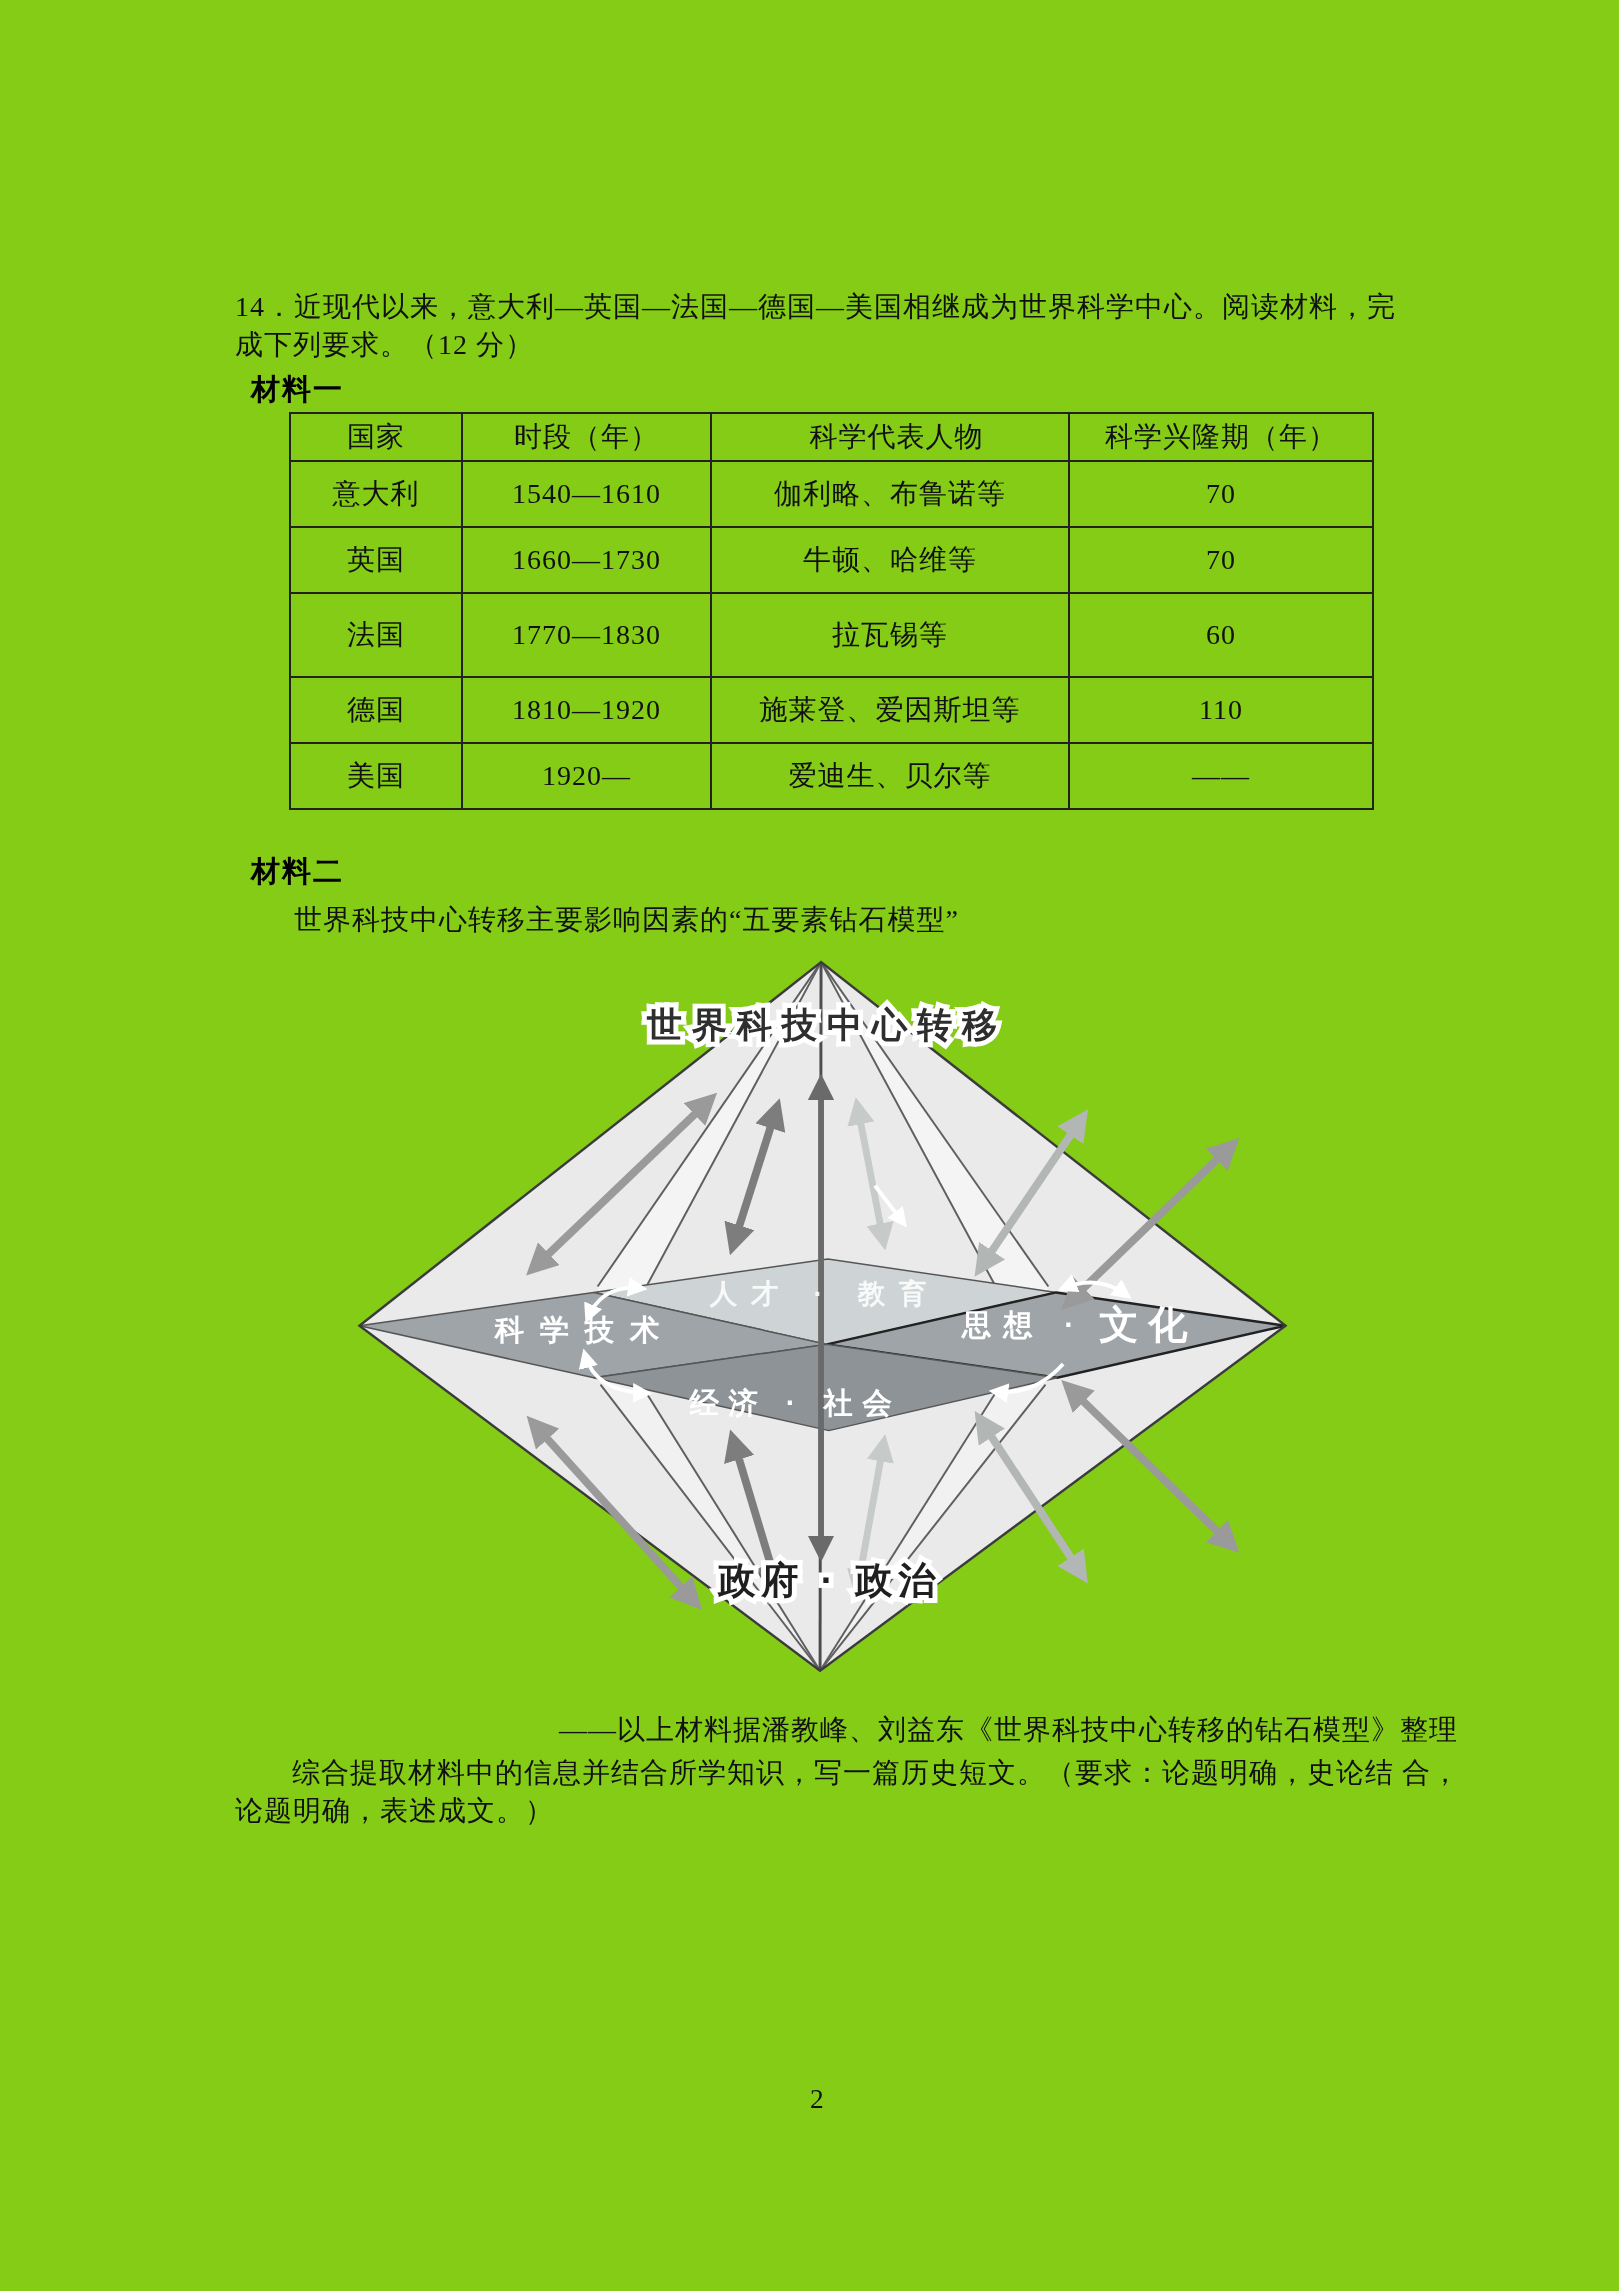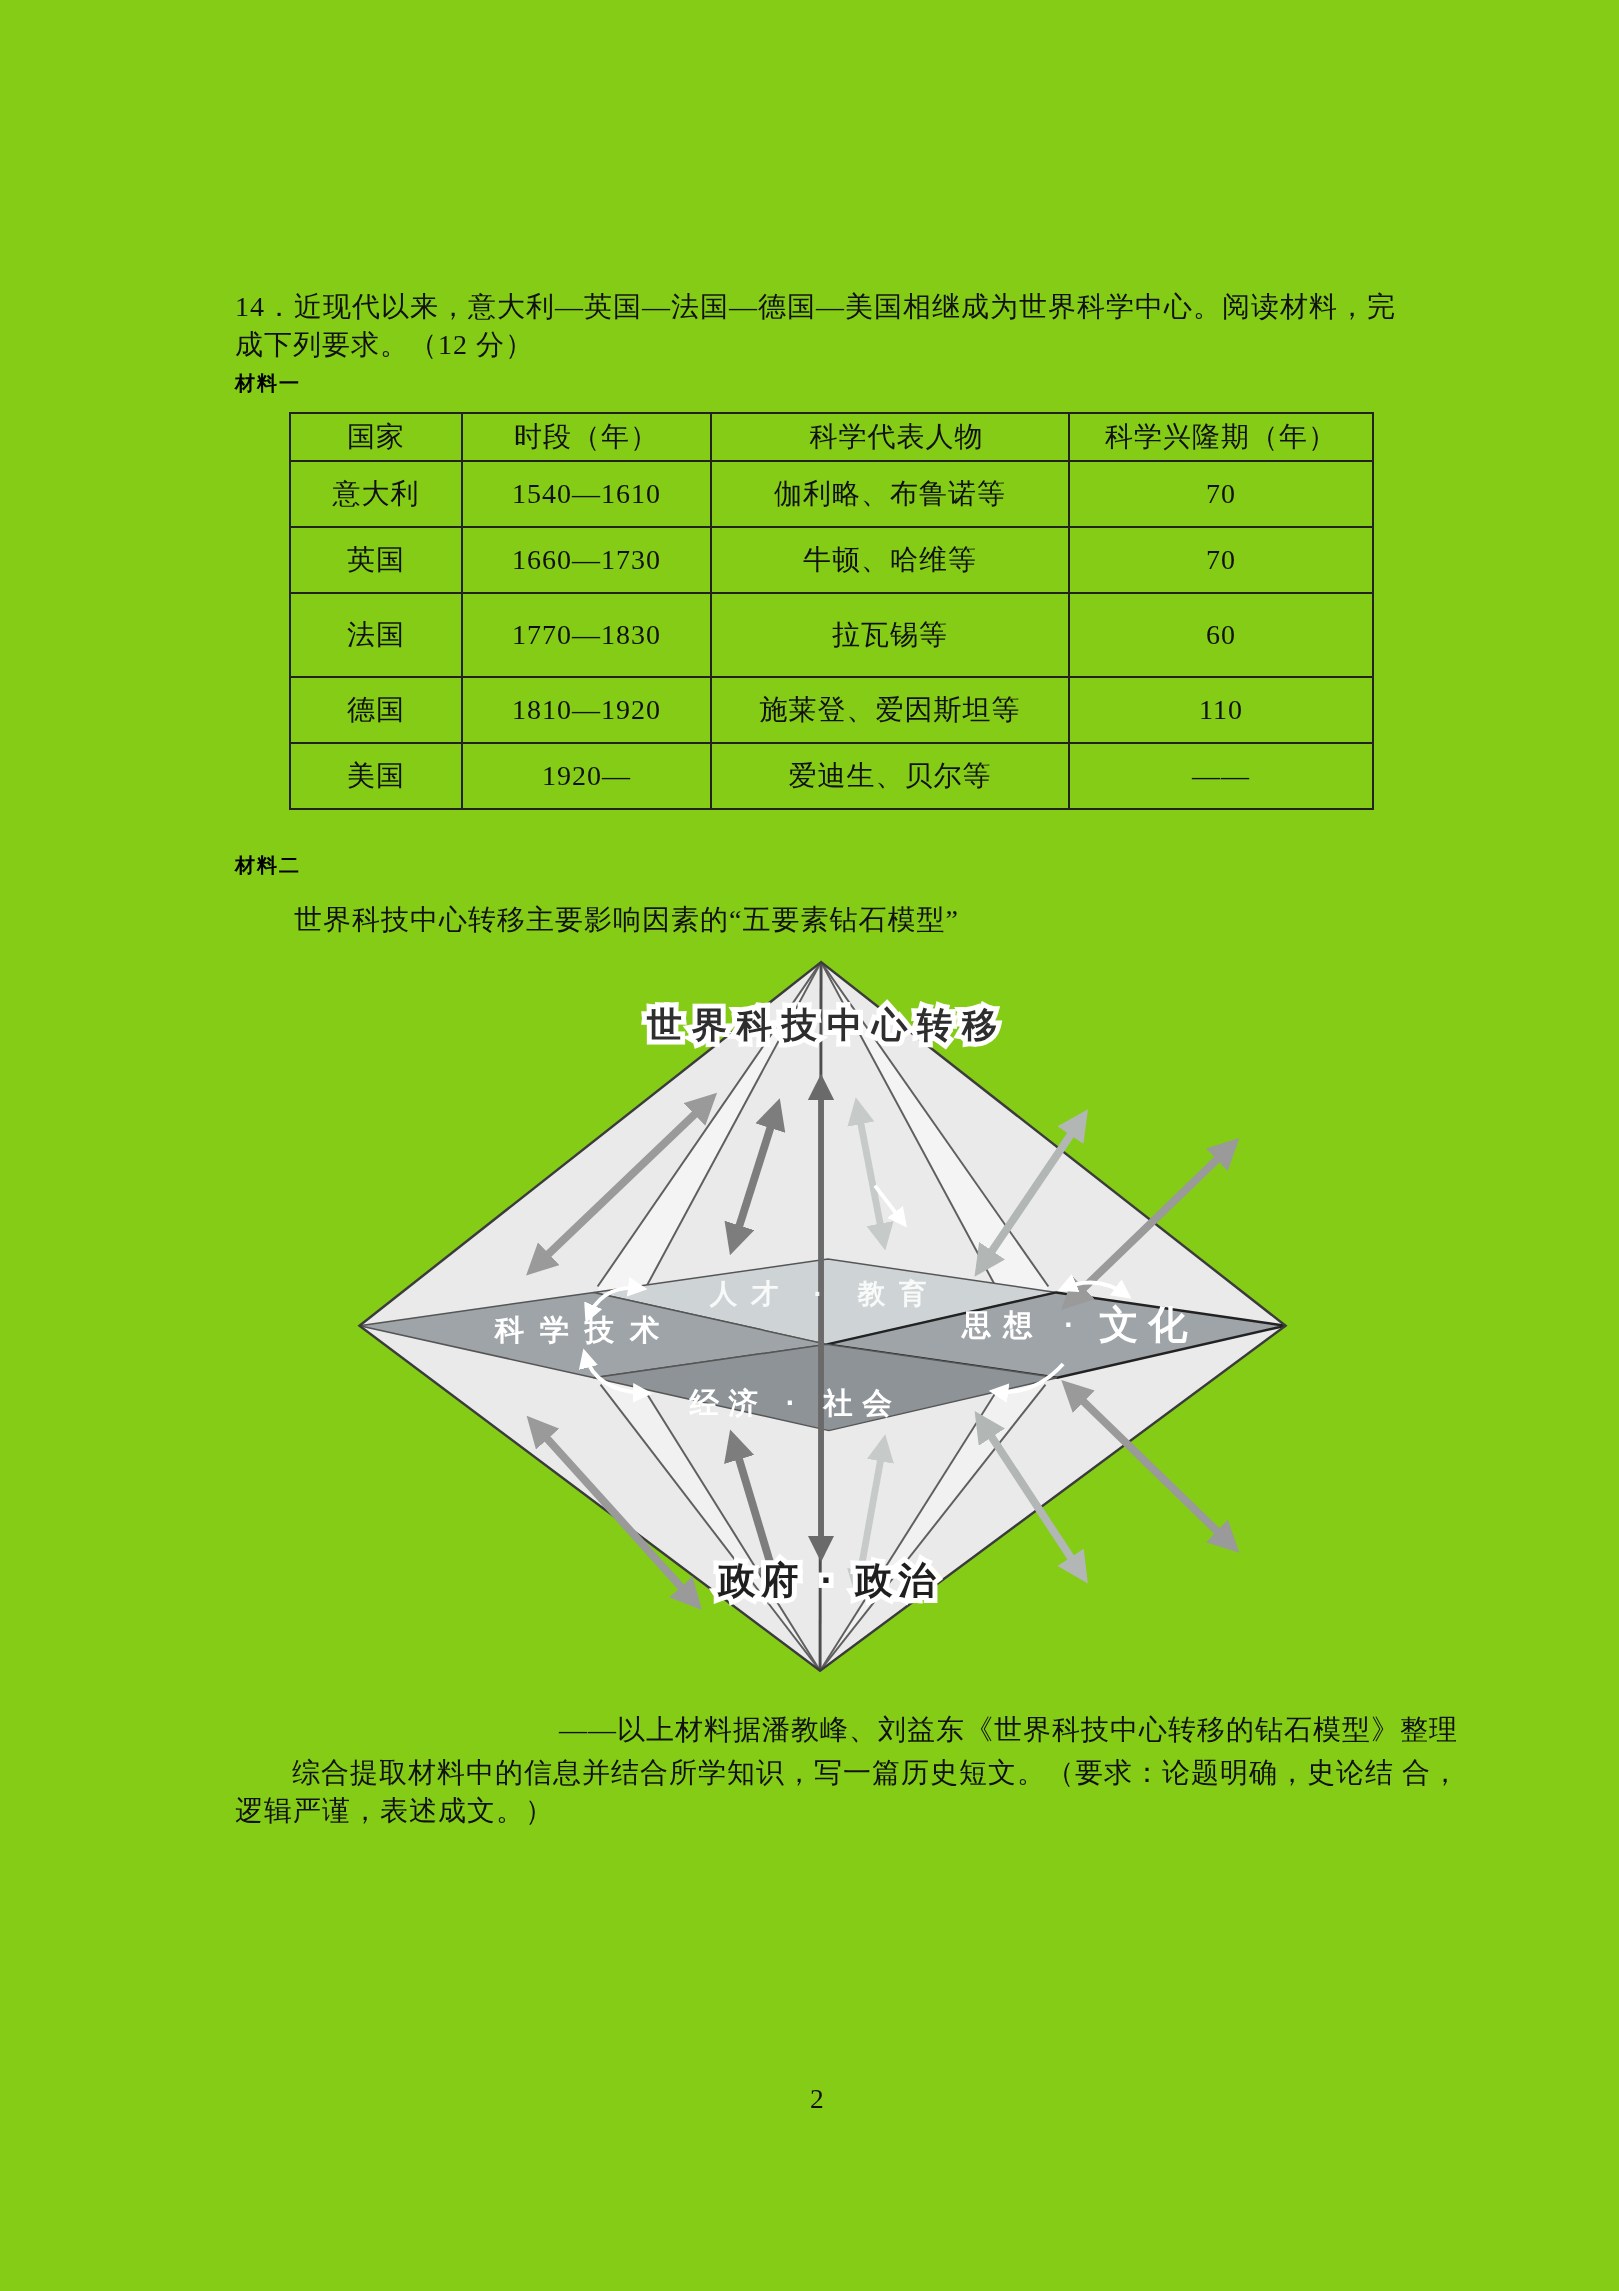--- a/index.html
+++ b/index.html
@@ -8,21 +8,21 @@
     width:1619px;height:2292px;
     background:#84cc16;
     overflow:hidden;
     font-family:"Liberation Serif","DejaVu Serif",serif;
     color:#111;
   }
   .abs{position:absolute;white-space:nowrap;}
   .body-text{font-size:28px;letter-spacing:1px;}
   .mat-label{
     font-family:Liberation Serif, serif;
-    font-weight:bold;font-size:20px;letter-spacing:2px;color:#000;
+    font-weight:bold;font-size:29px;letter-spacing:2px;color:#000;margin-left:16px;
   }
   table.sci{
     position:absolute;left:289px;top:412px;
     width:1062px;height:397px;
     border-collapse:collapse;table-layout:fixed;
     font-size:28px;color:#111;
   }
   table.sci td{
     border:2px solid #222;
     text-align:center;vertical-align:middle;
@@ -171,18 +171,18 @@
       <text x="1172" y="1366" font-size="40" style="letter-spacing:10px;">文化</text>
       <text x="812" y="1442" font-size="30" style="letter-spacing:10px;">经济 · 社会</text>
     </g>
 
     <text class="fig-label" x="844" y="1058" font-size="36" style="letter-spacing:10px;" text-anchor="middle" fill="#2e2e2e" stroke="#ffffff" stroke-width="10" paint-order="stroke">世界科技中心转移</text>
     <text class="fig-label" x="847" y="1626" font-size="38" style="letter-spacing:6px;" text-anchor="middle" fill="#1f1f1f" stroke="#ffffff" stroke-width="10" paint-order="stroke">政府 · 政治</text>
   </svg>
 
   <div class="abs body-text" style="left:559px;top:1711px;">——以上材料据潘教峰、刘益东《世界科技中心转移的钻石模型》整理</div>
   <div class="abs body-text" style="left:292px;top:1754px;">综合提取材料中的信息并结合所学知识，写一篇历史短文。（要求：论题明确，史论结 合，</div>
-  <div class="abs body-text" style="left:235px;top:1792px;">逻辑严谨，表述成文。）</div>
+  <div class="abs body-text" style="left:235px;top:1792px;">论题明确，表述成文。）</div>
 
   <div class="abs page-num" style="left:810px;top:2084px;">2</div>
 
 </div>
 
 
 </body></html>

